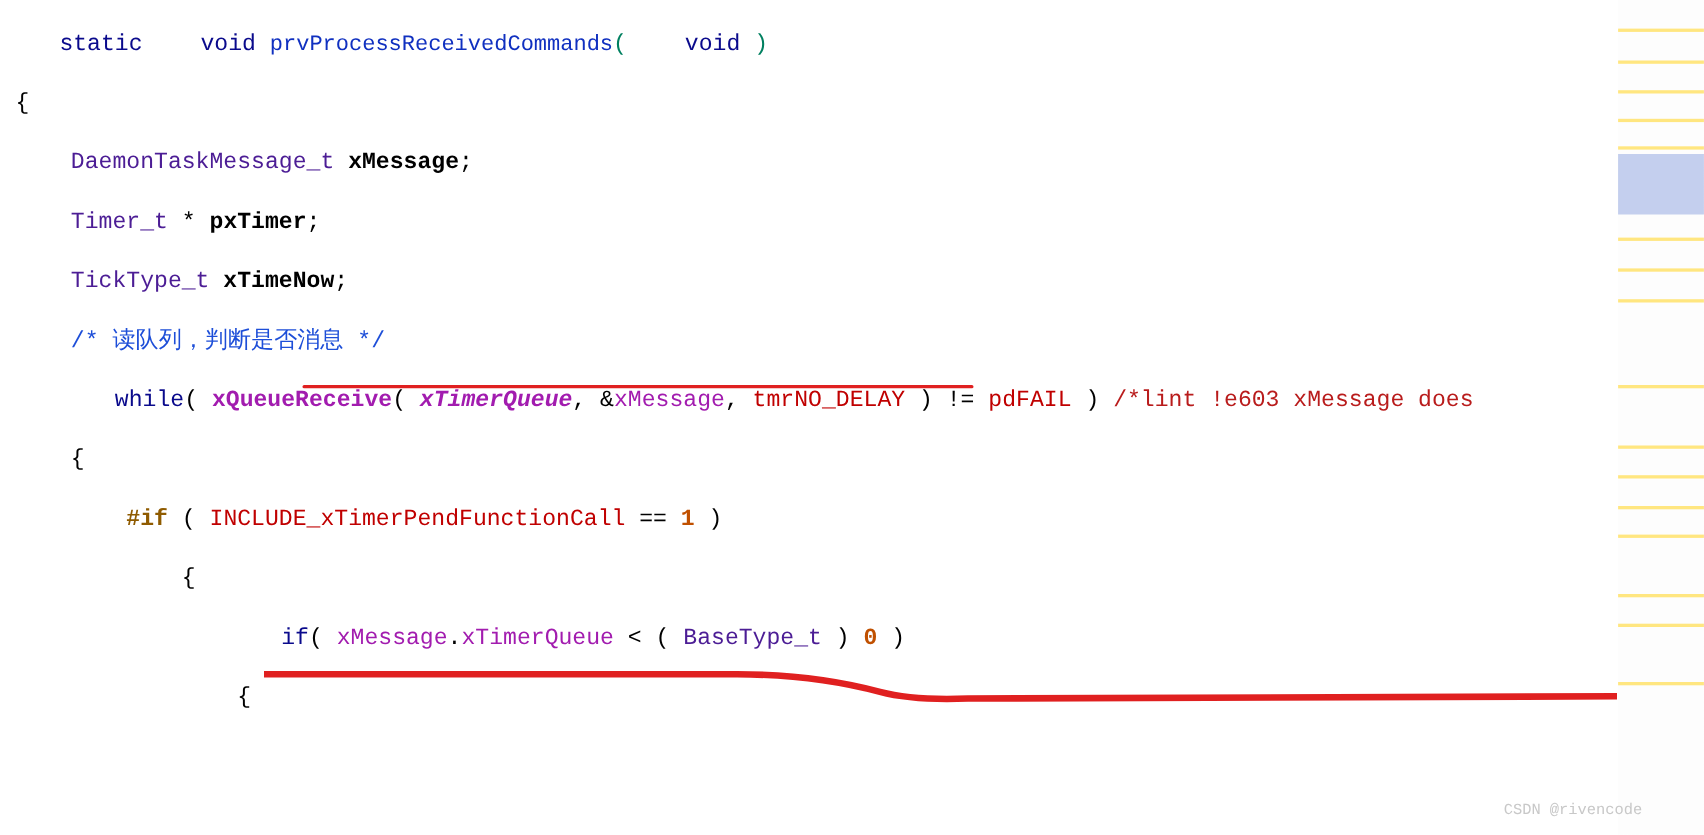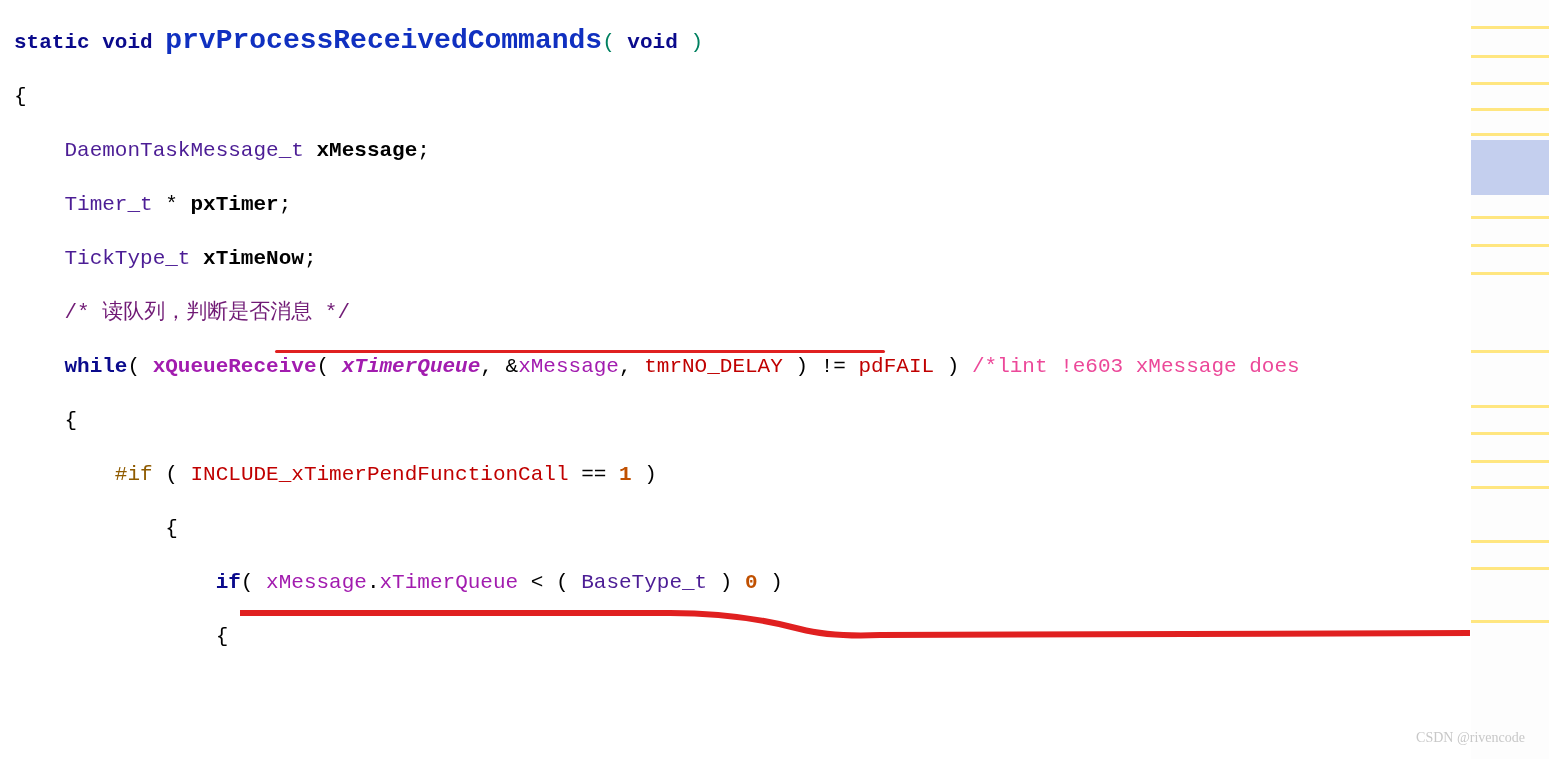--- a/index.html
+++ b/index.html
@@ -1,32 +1,32 @@
 <!DOCTYPE html>
 <html><head>
 <meta charset="utf-8">
 <style>
   html,body{margin:0;padding:0;width:1549px;height:759px;background:#fff;font-family:Consolas,"Courier New",monospace;font-size:21px;line-height:27px;overflow:hidden;}
   .editor{position:absolute;left:0;top:0;width:1470px;height:759px;white-space:pre;color:#000;}
   .ln{display:block;padding-left:14px;}
-  .kw{color:#0a0a8c;font-weight:bold;} 
-  .fn-decl{color:#1030c0;font-weight:bold;font-size:28px;}
+  .kw{color:#0a0a8c;font-weight:normal;margin-left:40px;} 
+  .fn-decl{color:#1030c0;font-weight:normal;font-size:20px;}
   .type{color:#4c1d95;} 
   .var{color:#000;font-weight:bold;}
-  .cmt{color:#701a75;}
-  .cmt2{color:#ec4899;} 
+  .cmt{color:#1d4ed8;}
+  .cmt2{color:#b91c1c;} 
   .num{color:#c05000;font-weight:bold;}
   .ident{color:#a21caf;}  
-  .pp{color:#8f5b00;font-weight:normal;} 
+  .pp{color:#8f5b00;font-weight:bold;} 
   .macro-red{color:#c00000;text-align:right;} 
   .ital{font-style:italic;}
   .op{color:#000;}
   .brace{color:#000;}
   .paren-green{color:#008060;}
-  .watermark{position:absolute;right:24px;bottom:8px;color:#c8c8c8;font-family:Liberation Serif, serif;font-size:14px;}
+  .watermark{position:absolute;right:56px;bottom:8px;color:#c8c8c8;font-family:Liberation Mono, monospace;font-size:14px;}
   
   .annot{position:absolute;pointer-events:none;}
   .underline1{position:absolute;left:275px;top:350px;width:610px;height:3px;background:#e02020;border-radius:2px;}
   
   .minimap{position:absolute;right:0;top:0;width:78px;height:759px;background:linear-gradient(to bottom,#fdfdfd,#fdfdfd);}
   .mm-hl{position:absolute;right:0;left:0;background:#ffe680;height:3px;}
   .mm-view{position:absolute;left:0;right:0;background:rgba(90,120,210,.35);}
   svg.curve{position:absolute;left:240px;top:605px;width:1230px;height:40px;}
 </style>
 </head>

